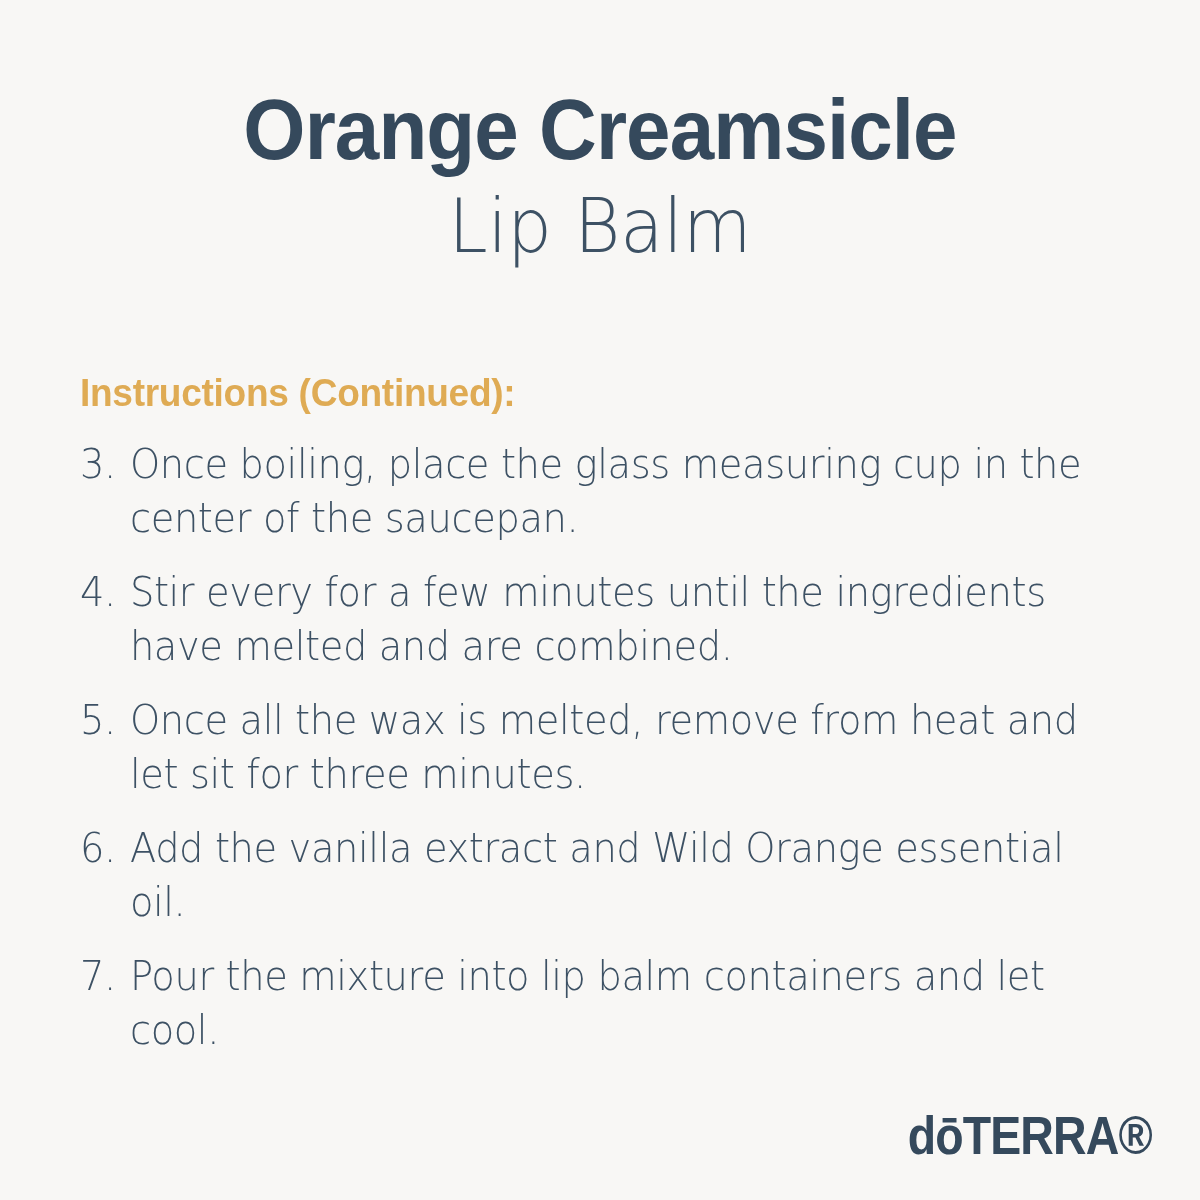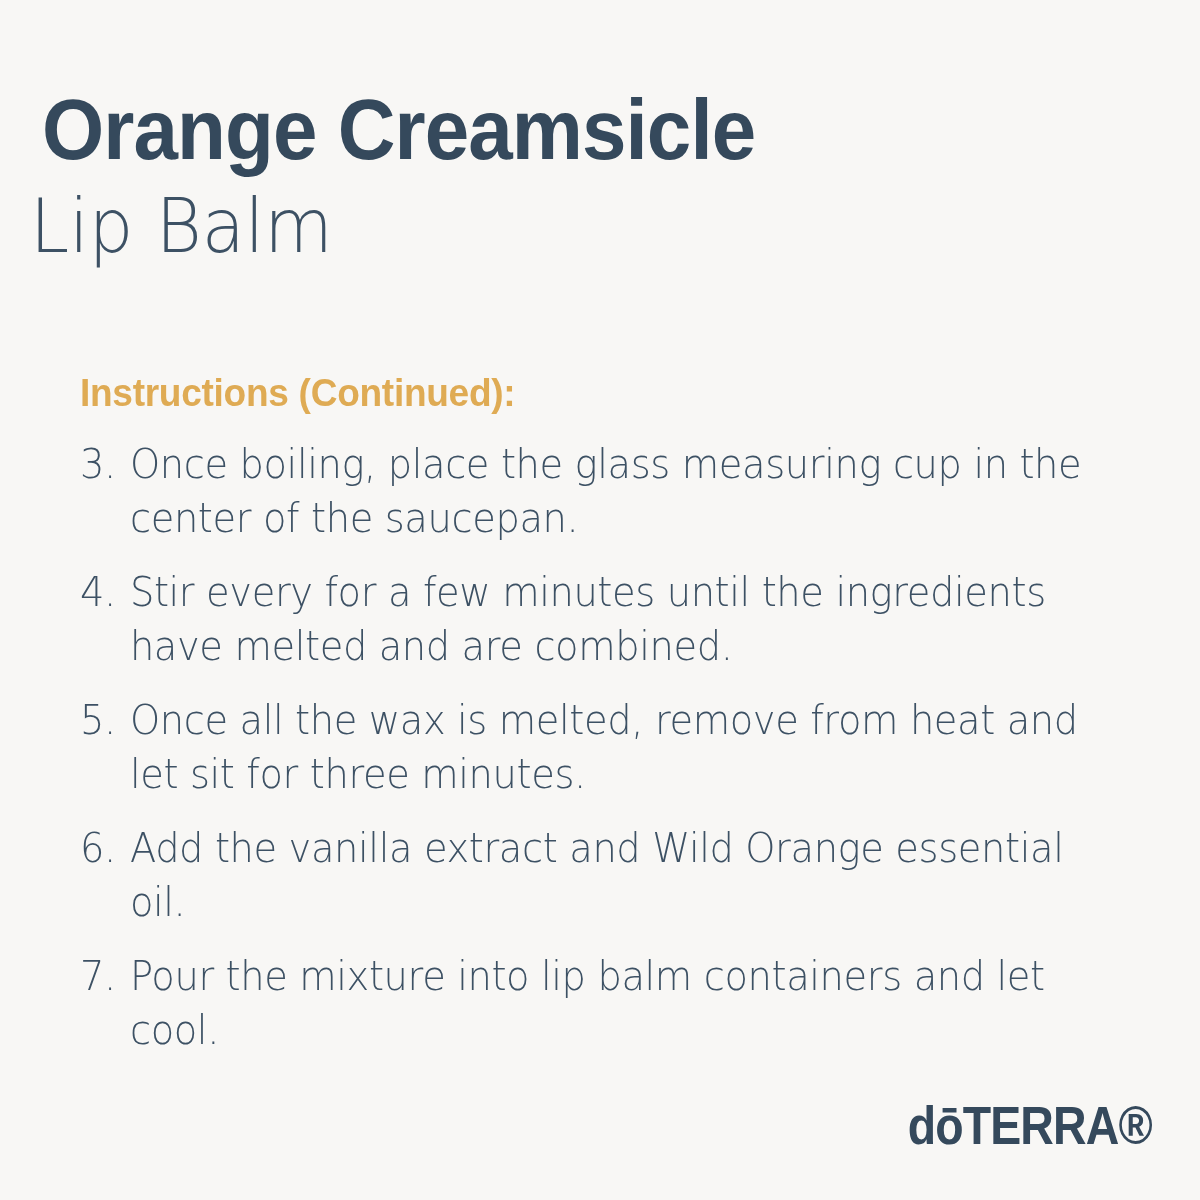--- a/index.html
+++ b/index.html
@@ -21,20 +21,21 @@
     height: 1200px;
     box-sizing: border-box;
   }
 
   
   .title-block {
     position: absolute;
     top: 86px;
     left: 0;
     width: 1200px;
+    text-align: center;
   }
 
   .recipe-title {
     display: block;
     font-family: "Liberation Sans", sans-serif;
     font-weight: 700;
     font-size: 86px;
     line-height: 1.02;
     letter-spacing: -1.0px;
     color: #35495c;
@@ -117,21 +118,21 @@
   }
 
   .step-text {
     display: block;
   }
 
   
   .brand-logo {
     position: absolute;
     right: 48px;
-    bottom: 48px;
+    bottom: 38px;
     display: flex;
     align-items: flex-start;
     color: #35495c;
     font-family: "Liberation Sans", sans-serif;
   }
 
   .logo-word {
     font-size: 54px;
     font-weight: 700;
     line-height: 1;

